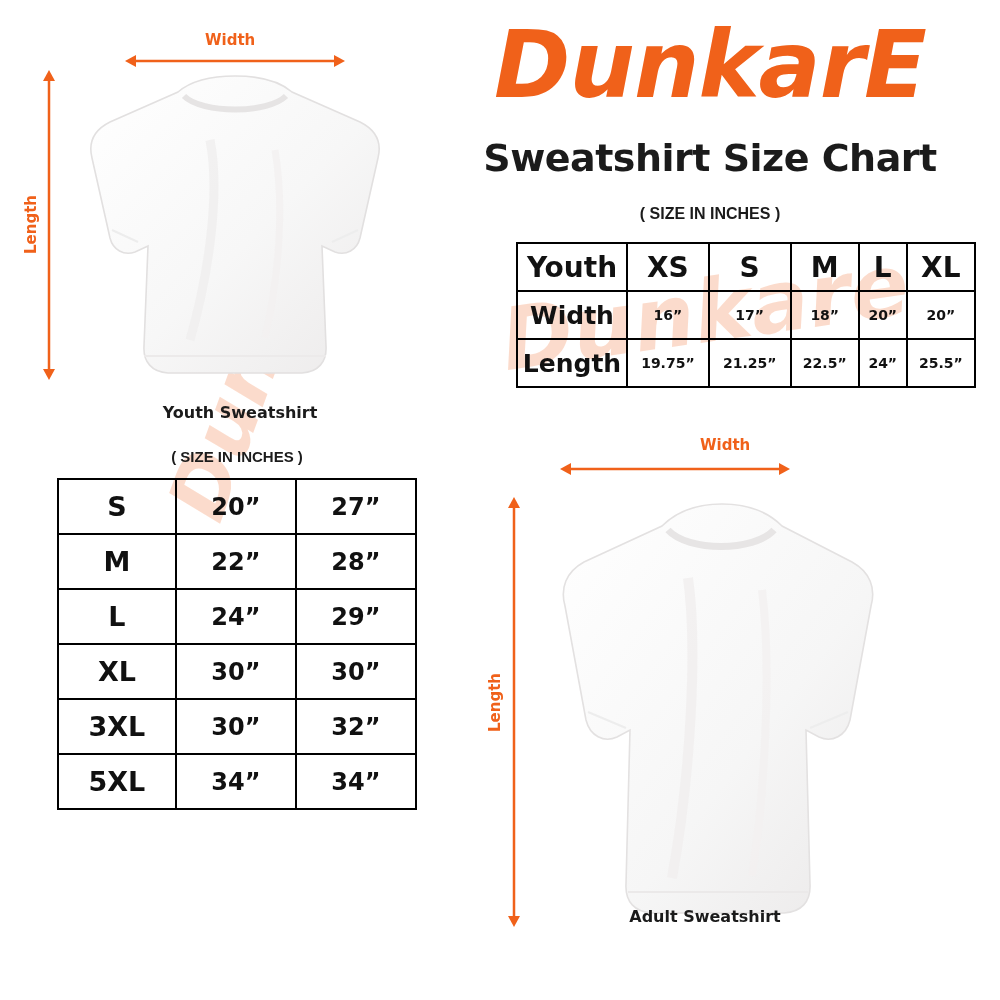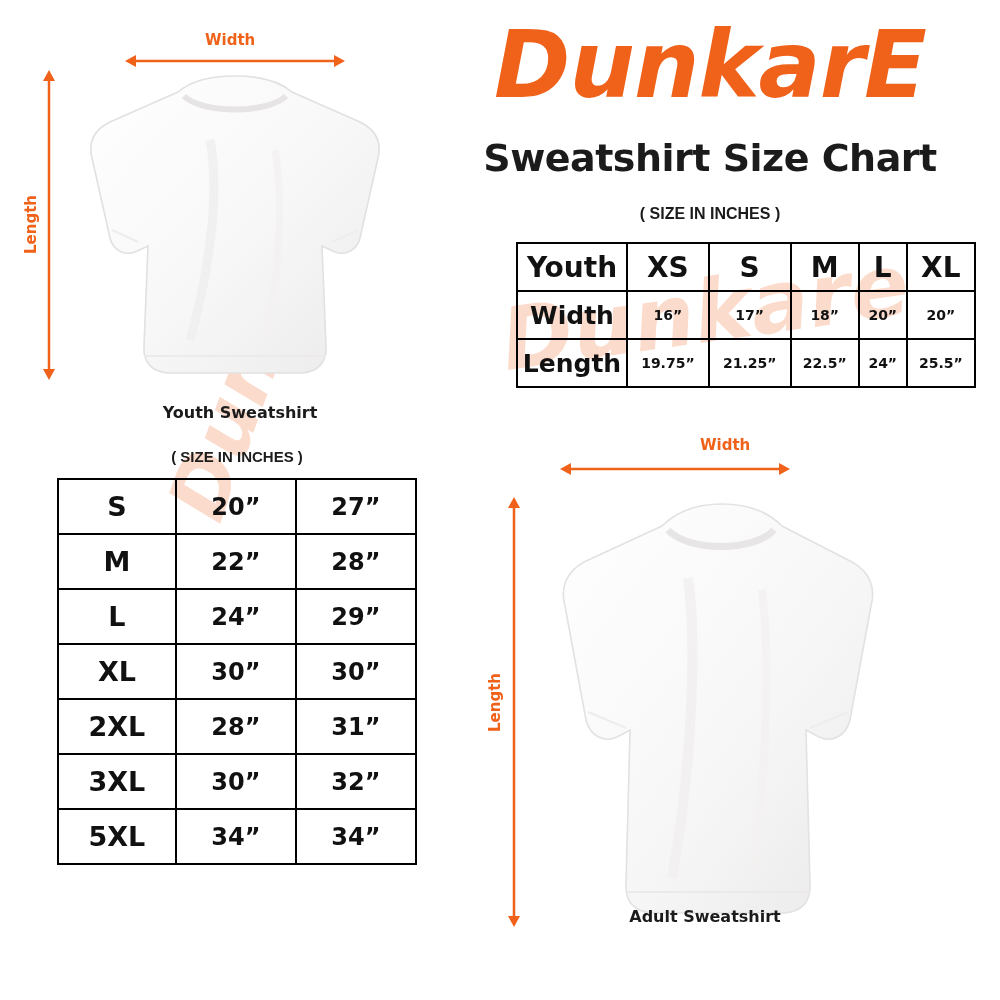--- a/index.html
+++ b/index.html
@@ -289,25 +289,20 @@
         <td class="col0">L</td>
         <td class="col1 val">24”</td>
         <td class="col2 val">29”</td>
       </tr>
       <tr>
         <td class="col0">XL</td>
         <td class="col1 val">30”</td>
         <td class="col2 val">30”</td>
       </tr>
       <tr>
-        <td class="col0">2XL</td>
-        <td class="col1 val">28”</td>
-        <td class="col2 val">31”</td>
-      </tr>
-      <tr>
         <td class="col0">3XL</td>
         <td class="col1 val">30”</td>
         <td class="col2 val">32”</td>
       </tr>
       <tr>
         <td class="col0">5XL</td>
         <td class="col1 val">34”</td>
         <td class="col2 val">34”</td>
       </tr>
     </tbody>

